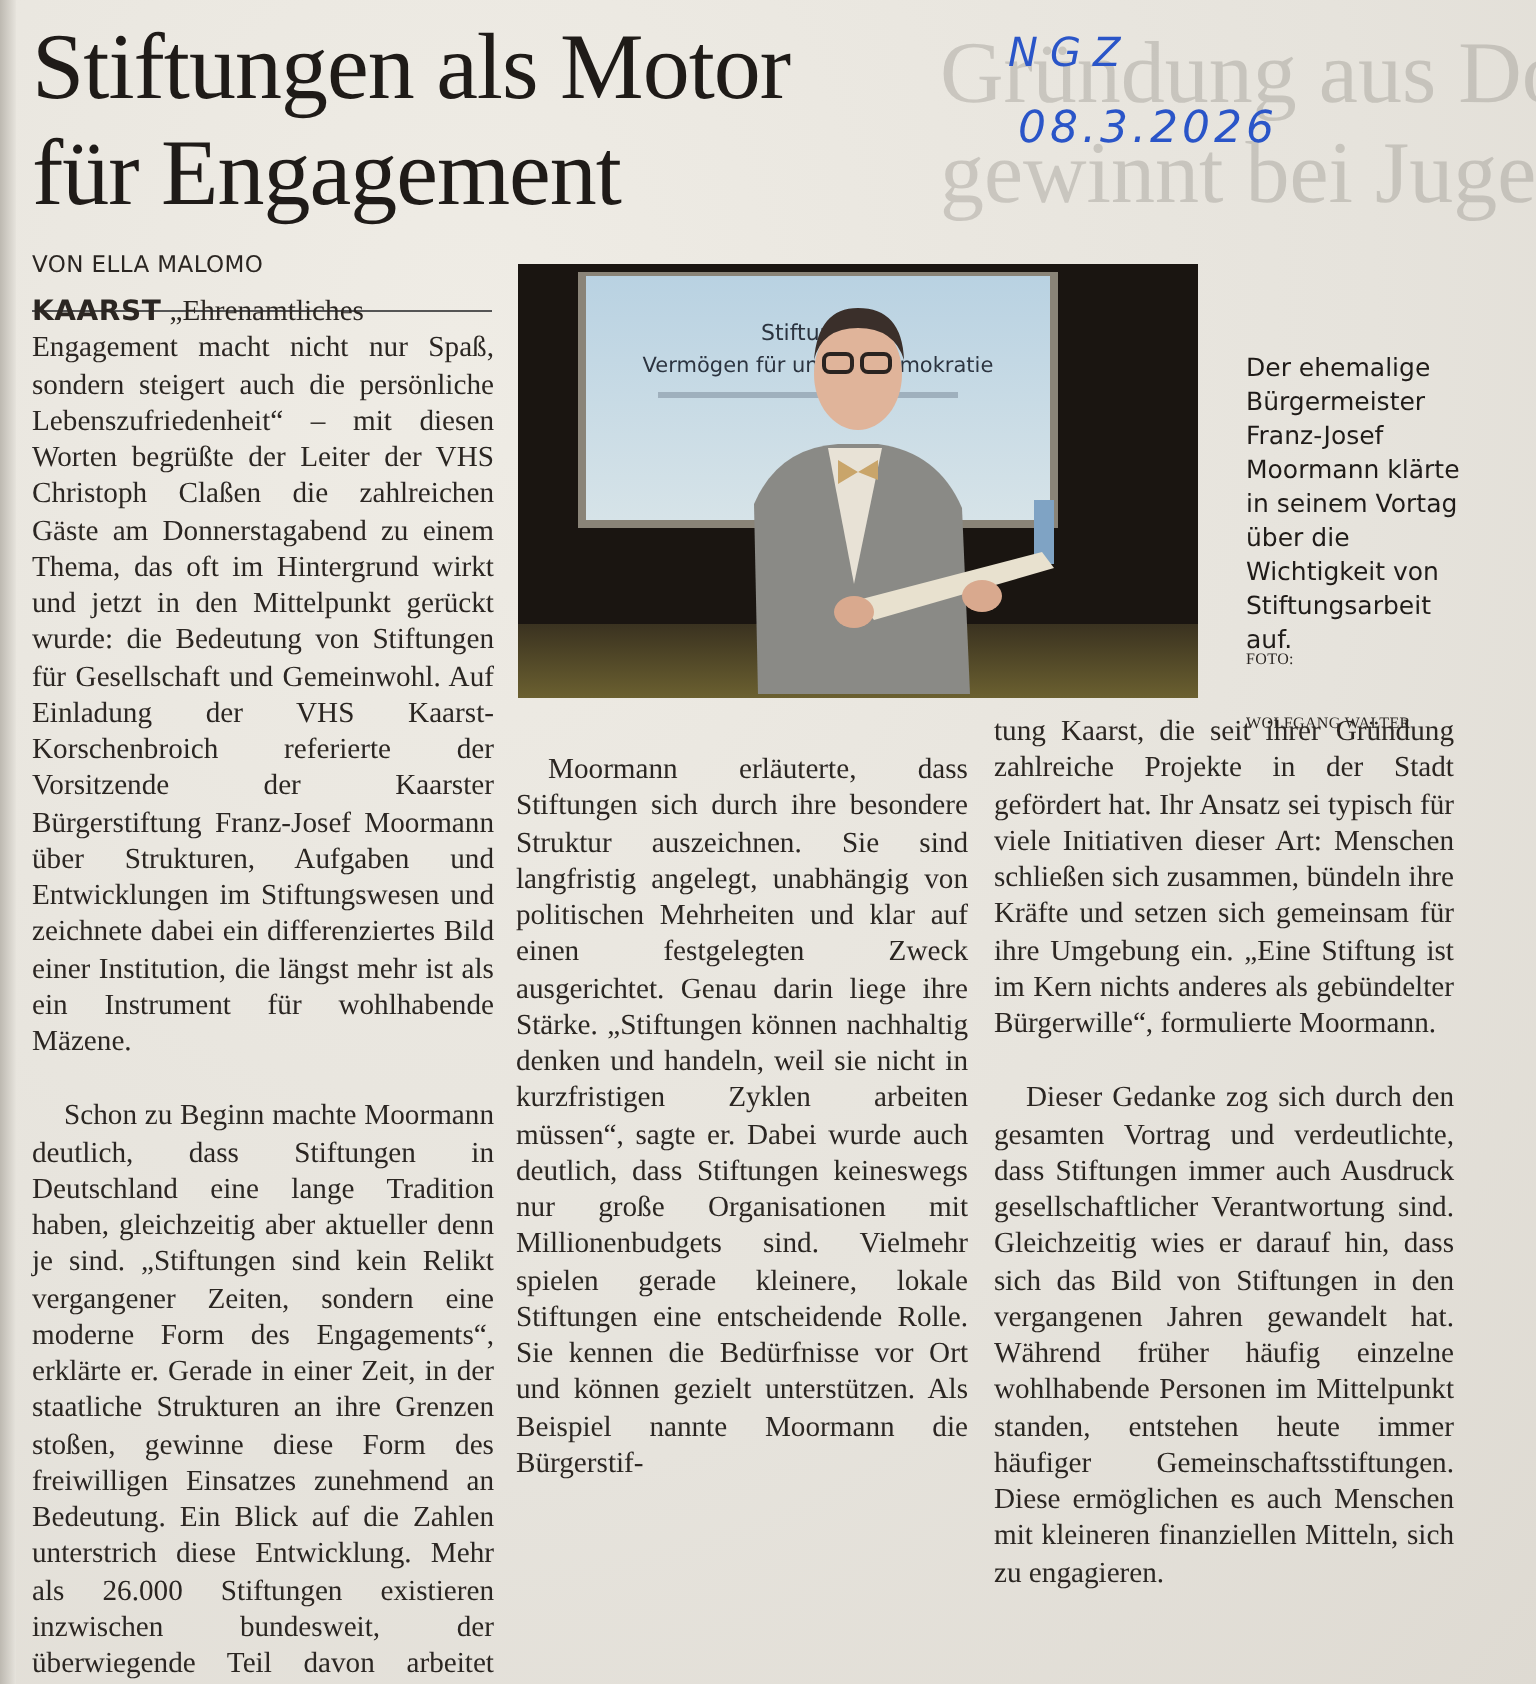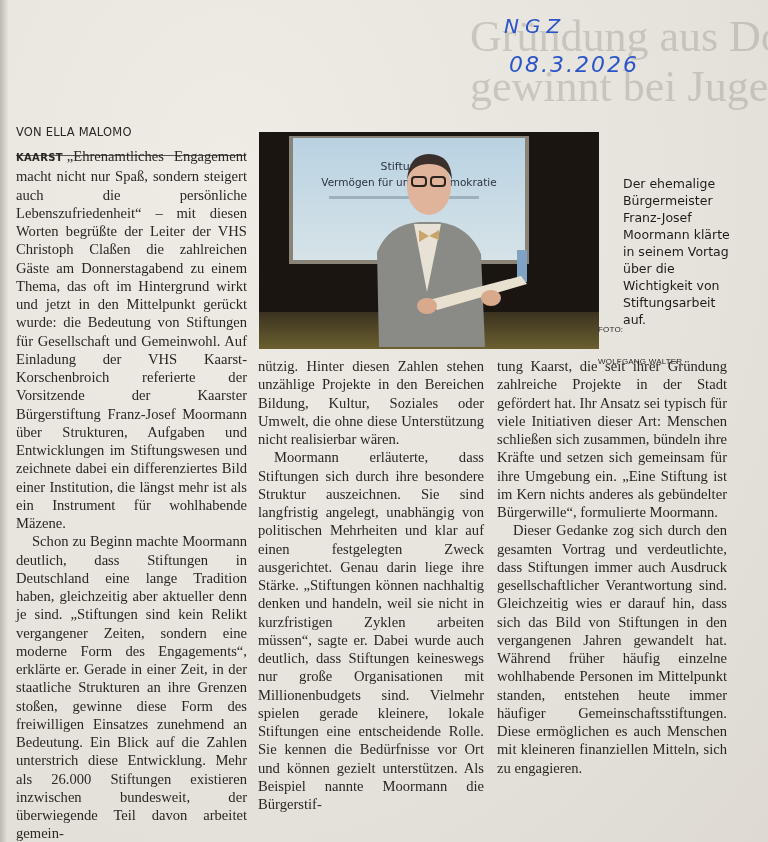--- a/index.html
+++ b/index.html
@@ -5,37 +5,39 @@
   html,body{margin:0;padding:0;}
   body{width:768px;height:842px;background:#e9e6df;position:relative;overflow:hidden;font-family:"DejaVu Serif",serif;color:#2b2622;}
   .paper{position:absolute;left:0;top:0;width:768px;height:842px;background:
     radial-gradient(ellipse at 30% 20%, #efece5 0%, #e6e3dc 60%, #dedad2 100%);}
   .ghost{position:absolute;color:rgba(120,115,108,0.28);font-family:"Liberation Serif",serif;font-size:44px;line-height:50px;white-space:nowrap;}
   .headline{position:absolute;left:16px;top:8px;font-family:"Liberation Serif",serif;font-size:47px;line-height:53px;color:#1f1b18;letter-spacing:-0.5px;margin:0;font-weight:normal;}
   .handwrite{position:absolute;font-family:"DejaVu Sans",sans-serif;color:#2a55c8;font-style:italic;}
   .byline{position:absolute;left:16px;top:125px;width:230px;font-family:"DejaVu Sans",sans-serif;font-size:11.5px;color:#2b2622;border-bottom:1px solid #555;padding-bottom:16px;letter-spacing:0.2px;}
   .col{position:absolute;font-family:"Liberation Serif",serif;font-size:14.6px;line-height:18.25px;text-align:justify;hyphens:none;color:#2b2622;}
   .col p{margin:0;text-indent:0;}
-  .col p.ind{text-indent:16px;}
-  .dateline{font-family:"DejaVu Sans",sans-serif;font-weight:bold;font-size:10px;letter-spacing:0.3px;margin-right:4px;}
+  .col p.ind{text-indent:16px;margin-top:19px;}
+  .dateline{font-family:"DejaVu Sans",sans-serif;font-weight:bold;font-size:14px;letter-spacing:0.3px;margin-right:4px;}
   .photo{position:absolute;left:259px;top:132px;width:340px;height:217px;background:#1b1612;overflow:hidden;}
   .caption{position:absolute;left:623px;top:175px;width:118px;font-family:"DejaVu Sans",sans-serif;font-size:12.5px;line-height:17px;color:#1f1b18;}
-  .credit{position:absolute;left:598px;font-family:Liberation Sans, sans-serif;font-size:8px;color:#2b2622;letter-spacing:0.2px;}
+  .credit{position:absolute;left:623px;font-family:Liberation Serif, serif;font-size:8px;color:#2b2622;letter-spacing:0.2px;}
   .edge{position:absolute;left:0;top:0;width:8px;height:842px;background:linear-gradient(to right,#bdb9b1,#e6e3dc);}
 </style>
 </head>
 <body>
 
 <div class="paper"></div>
 <div class="edge"></div>
 
 <div class="ghost" style="left:470px;top:12px;">Gründung aus Dor</div>
 <div class="ghost" style="left:470px;top:62px;">gewinnt bei Jugend</div>
 
 <h1 class="headline">
+  <span style="display:block">Stiftungen als Motor</span>
+  <span style="display:block">für Engagement</span>
 </h1>
 
 <div class="handwrite" style="left:504px;top:14px;font-size:20px;letter-spacing:6px;">NGZ</div>
 <div class="handwrite" style="left:509px;top:52px;font-size:22px;letter-spacing:2px;">08.3.2026</div>
 
 <div class="byline">VON ELLA MALOMO</div>
 
 <div class="col" style="left:16px;top:147px;width:231px;">
   <p><span class="dateline">KAARST</span><span>„Ehrenamtliches Engagement macht nicht nur Spaß, sondern steigert auch die persönliche Lebenszufriedenheit“ – mit diesen Worten begrüßte der Leiter der VHS Christoph Claßen die zahlreichen Gäste am Donnerstagabend zu einem Thema, das oft im Hintergrund wirkt und jetzt in den Mittelpunkt gerückt wurde: die Bedeutung von Stiftungen für Gesellschaft und Gemeinwohl. Auf Einladung der VHS Kaarst-Korschenbroich referierte der Vorsitzende der Kaarster Bürgerstiftung Franz-Josef Moormann über Strukturen, Aufgaben und Entwicklungen im Stiftungswesen und zeichnete dabei ein differenziertes Bild einer Institution, die längst mehr ist als ein Instrument für wohlhabende Mäzene.</span></p>
   <p class="ind">Schon zu Beginn machte Moormann deutlich, dass Stiftungen in Deutschland eine lange Tradition haben, gleichzeitig aber aktueller denn je sind. „Stiftungen sind kein Relikt vergangener Zeiten, sondern eine moderne Form des Engagements“, erklärte er. Gerade in einer Zeit, in der staatliche Strukturen an ihre Grenzen stoßen, gewinne diese Form des freiwilligen Einsatzes zunehmend an Bedeutung. Ein Blick auf die Zahlen unterstrich diese Entwicklung. Mehr als 26.000 Stiftungen existieren inzwischen bundesweit, der überwiegende Teil davon arbeitet gemein-</p>
@@ -75,20 +77,19 @@
     <ellipse cx="168" cy="174" rx="10" ry="8" fill="#d9a98e"></ellipse>
     <ellipse cx="232" cy="166" rx="10" ry="8" fill="#d9a98e"></ellipse>
   </svg>
 </div>
 
 <div class="caption">Der ehemalige Bürgermeister Franz-Josef Moormann klärte in seinem Vortag über die Wichtigkeit von Stiftungsarbeit auf.</div>
 <div class="credit" style="top:325px;">FOTO:</div>
 <div class="credit" style="top:345px;margin-top:12px;">WOLFGANG WALTER</div>
 
 <div class="col" style="left:258px;top:357px;width:226px;">
-  <p>nützig. Hinter diesen Zahlen stehen unzählige Projekte in den Bereichen Bildung, Kultur, Soziales oder Umwelt, die ohne diese Unterstützung nicht realisierbar wären.</p>
   <p class="ind">Moormann erläuterte, dass Stiftungen sich durch ihre besondere Struktur auszeichnen. Sie sind langfristig angelegt, unabhängig von politischen Mehrheiten und klar auf einen festgelegten Zweck ausgerichtet. Genau darin liege ihre Stärke. „Stiftungen können nachhaltig denken und handeln, weil sie nicht in kurzfristigen Zyklen arbeiten müssen“, sagte er. Dabei wurde auch deutlich, dass Stiftungen keineswegs nur große Organisationen mit Millionenbudgets sind. Vielmehr spielen gerade kleinere, lokale Stiftungen eine entscheidende Rolle. Sie kennen die Bedürfnisse vor Ort und können gezielt unterstützen. Als Beispiel nannte Moormann die Bürgerstif-</p>
 </div>
 
 <div class="col" style="left:497px;top:357px;width:230px;">
   <p>tung Kaarst, die seit ihrer Gründung zahlreiche Projekte in der Stadt gefördert hat. Ihr Ansatz sei typisch für viele Initiativen dieser Art: Menschen schließen sich zusammen, bündeln ihre Kräfte und setzen sich gemeinsam für ihre Umgebung ein. „Eine Stiftung ist im Kern nichts anderes als gebündelter Bürgerwille“, formulierte Moormann.</p>
   <p class="ind">Dieser Gedanke zog sich durch den gesamten Vortrag und verdeutlichte, dass Stiftungen immer auch Ausdruck gesellschaftlicher Verantwortung sind. Gleichzeitig wies er darauf hin, dass sich das Bild von Stiftungen in den vergangenen Jahren gewandelt hat. Während früher häufig einzelne wohlhabende Personen im Mittelpunkt standen, entstehen heute immer häufiger Gemeinschaftsstiftungen. Diese ermöglichen es auch Menschen mit kleineren finanziellen Mitteln, sich zu engagieren.</p>
 </div>
 
 </body></html>

